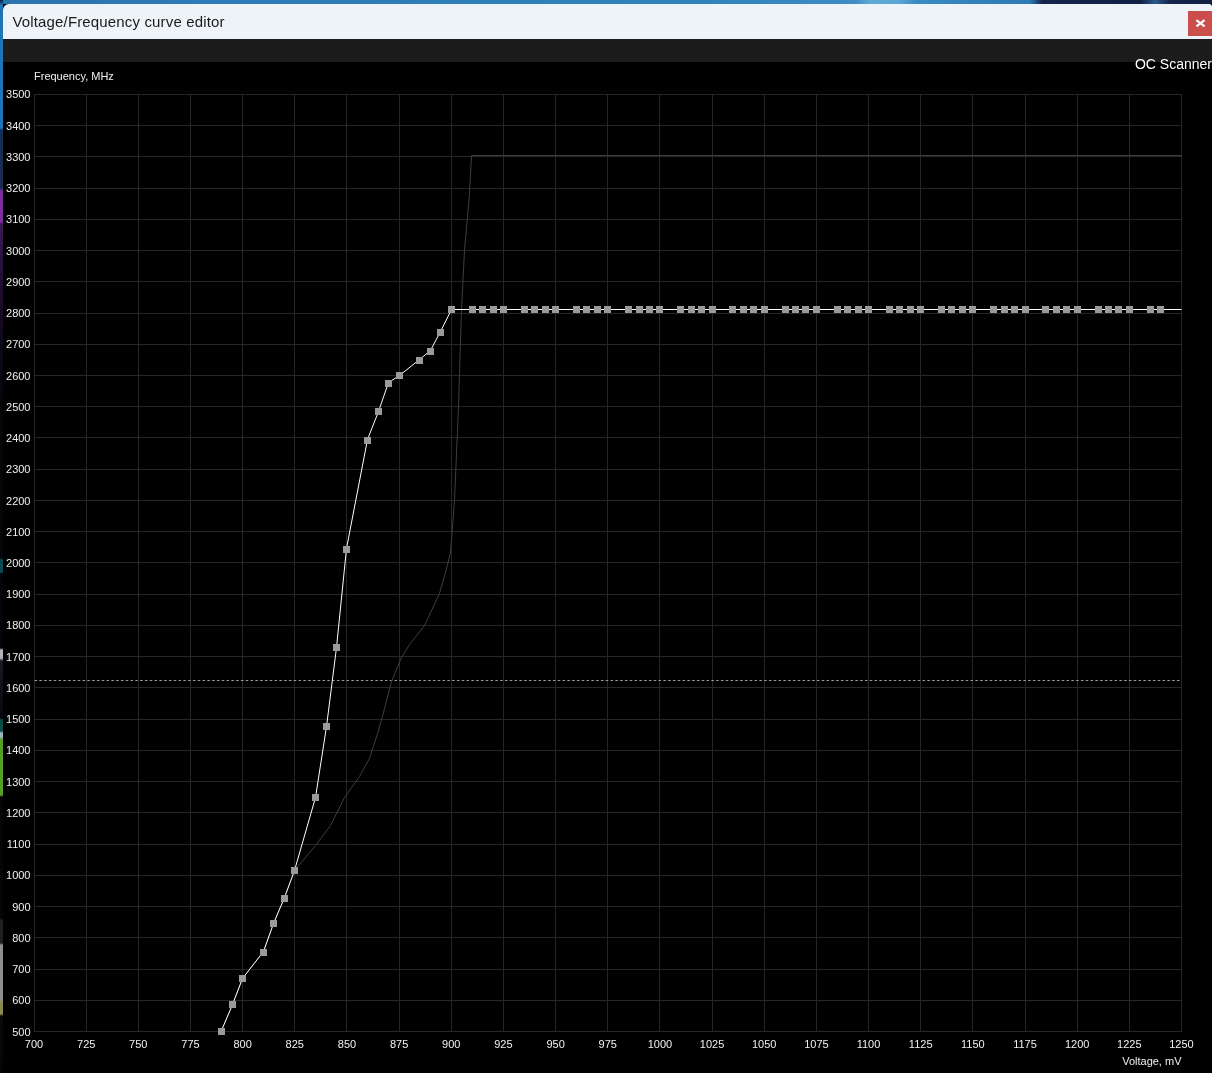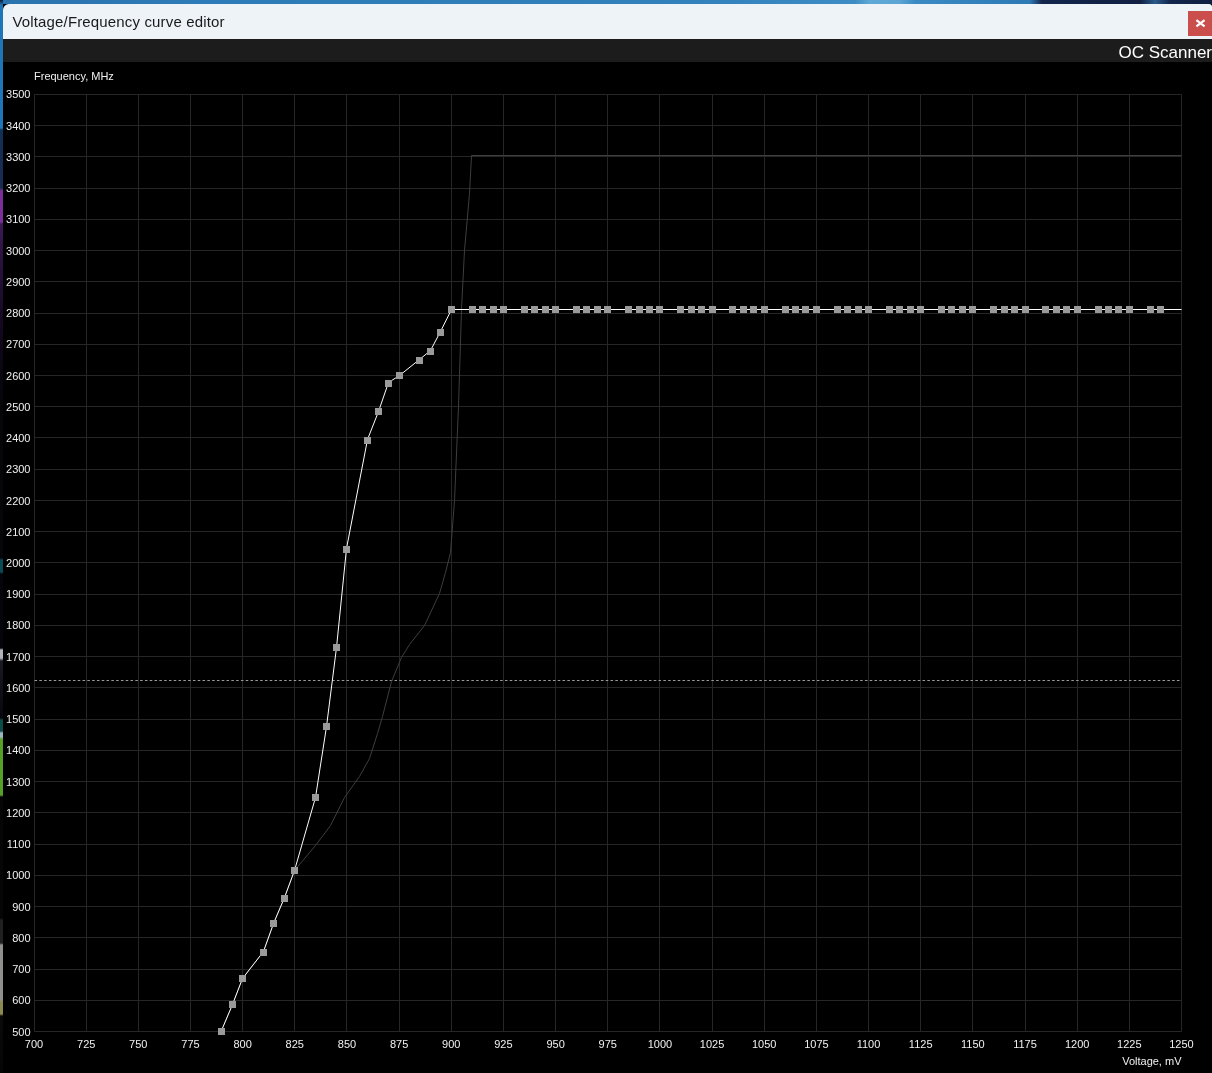--- a/index.html
+++ b/index.html
@@ -7,22 +7,22 @@
   background:linear-gradient(to right, #2a73ae 0px, #2d7bb8 200px, #2e7db9 400px, #3181bd 700px, #3e8cc4 855px, #5ea9d6 870px, #5aa5d3 900px, #3a8ac4 915px, #2d7ab5 1030px, #13254c 1042px, #101f42 1140px, #2a5a8a 1155px, #13254c 1170px, #101f42 1212px);}
 #leftstrip{position:absolute;left:0;top:0;width:3px;height:1073px;
   background:linear-gradient(to bottom, #0d1b38 0px, #1e76b6 5px, #1e76b6 128px, #113055 130px, #1a2a50 188px, #7c2f9a 191px, #7c2f9a 222px, #3c1a55 224px, #2a1240 260px, #12081e 330px, #05050a 400px, #05050a 558px, #0b4a55 560px, #0b4a55 572px, #04040a 574px, #04040a 648px, #b0b4b8 650px, #b0b4b8 658px, #1a1a24 661px, #06060c 718px, #0c4c46 720px, #0c4c46 731px, #9ab6c0 733px, #9ab6c0 737px, #57a028 739px, #57a028 795px, #050505 797px, #050505 918px, #20201e 920px, #20201e 943px, #8f8f8b 945px, #8f8f8b 1000px, #8a8a50 1002px, #8a8a50 1014px, #0a0a0a 1016px, #050505 1073px);}
 #win{position:absolute;left:2.5px;top:3.5px;right:0;bottom:0;background:#000;
   border-top-left-radius:6px;border-top-right-radius:3px;overflow:hidden;}
 #titlebar{position:absolute;left:0;top:0;right:0;height:35px;background:#eef3f8;}
 #title{position:absolute;left:10px;top:0;height:35px;line-height:35px;
   font-size:15px;color:#1a1a1a;letter-spacing:0.15px;}
 #closebtn{position:absolute;right:0;top:7px;width:24.5px;height:25px;background:#ca4e4c;}
 #ocbar{position:absolute;left:0;top:35px;right:0;height:23px;background:#1c1c1c;}
-#ocbar span{position:absolute;right:0px;top:2px;height:23px;line-height:23px;
-  font-size:17px;color:#fff;}
+#ocbar span{position:absolute;right:0px;top:14px;height:23px;line-height:23px;
+  font-size:14px;color:#fff;}
 </style></head>
 <body>
 <div id="topstrip"></div>
 <div id="win">
   <div id="titlebar">
       <span id="title">Voltage/Frequency curve editor</span>
     <div id="closebtn"><svg width="24.5" height="25" viewBox="0 0 24.5 25">
       <path d="M8.4 9.1 L16.6 15.4 M16.6 9.1 L8.4 15.4" stroke="#fff" stroke-width="2.2"></path>
     </svg></div>
   </div>

